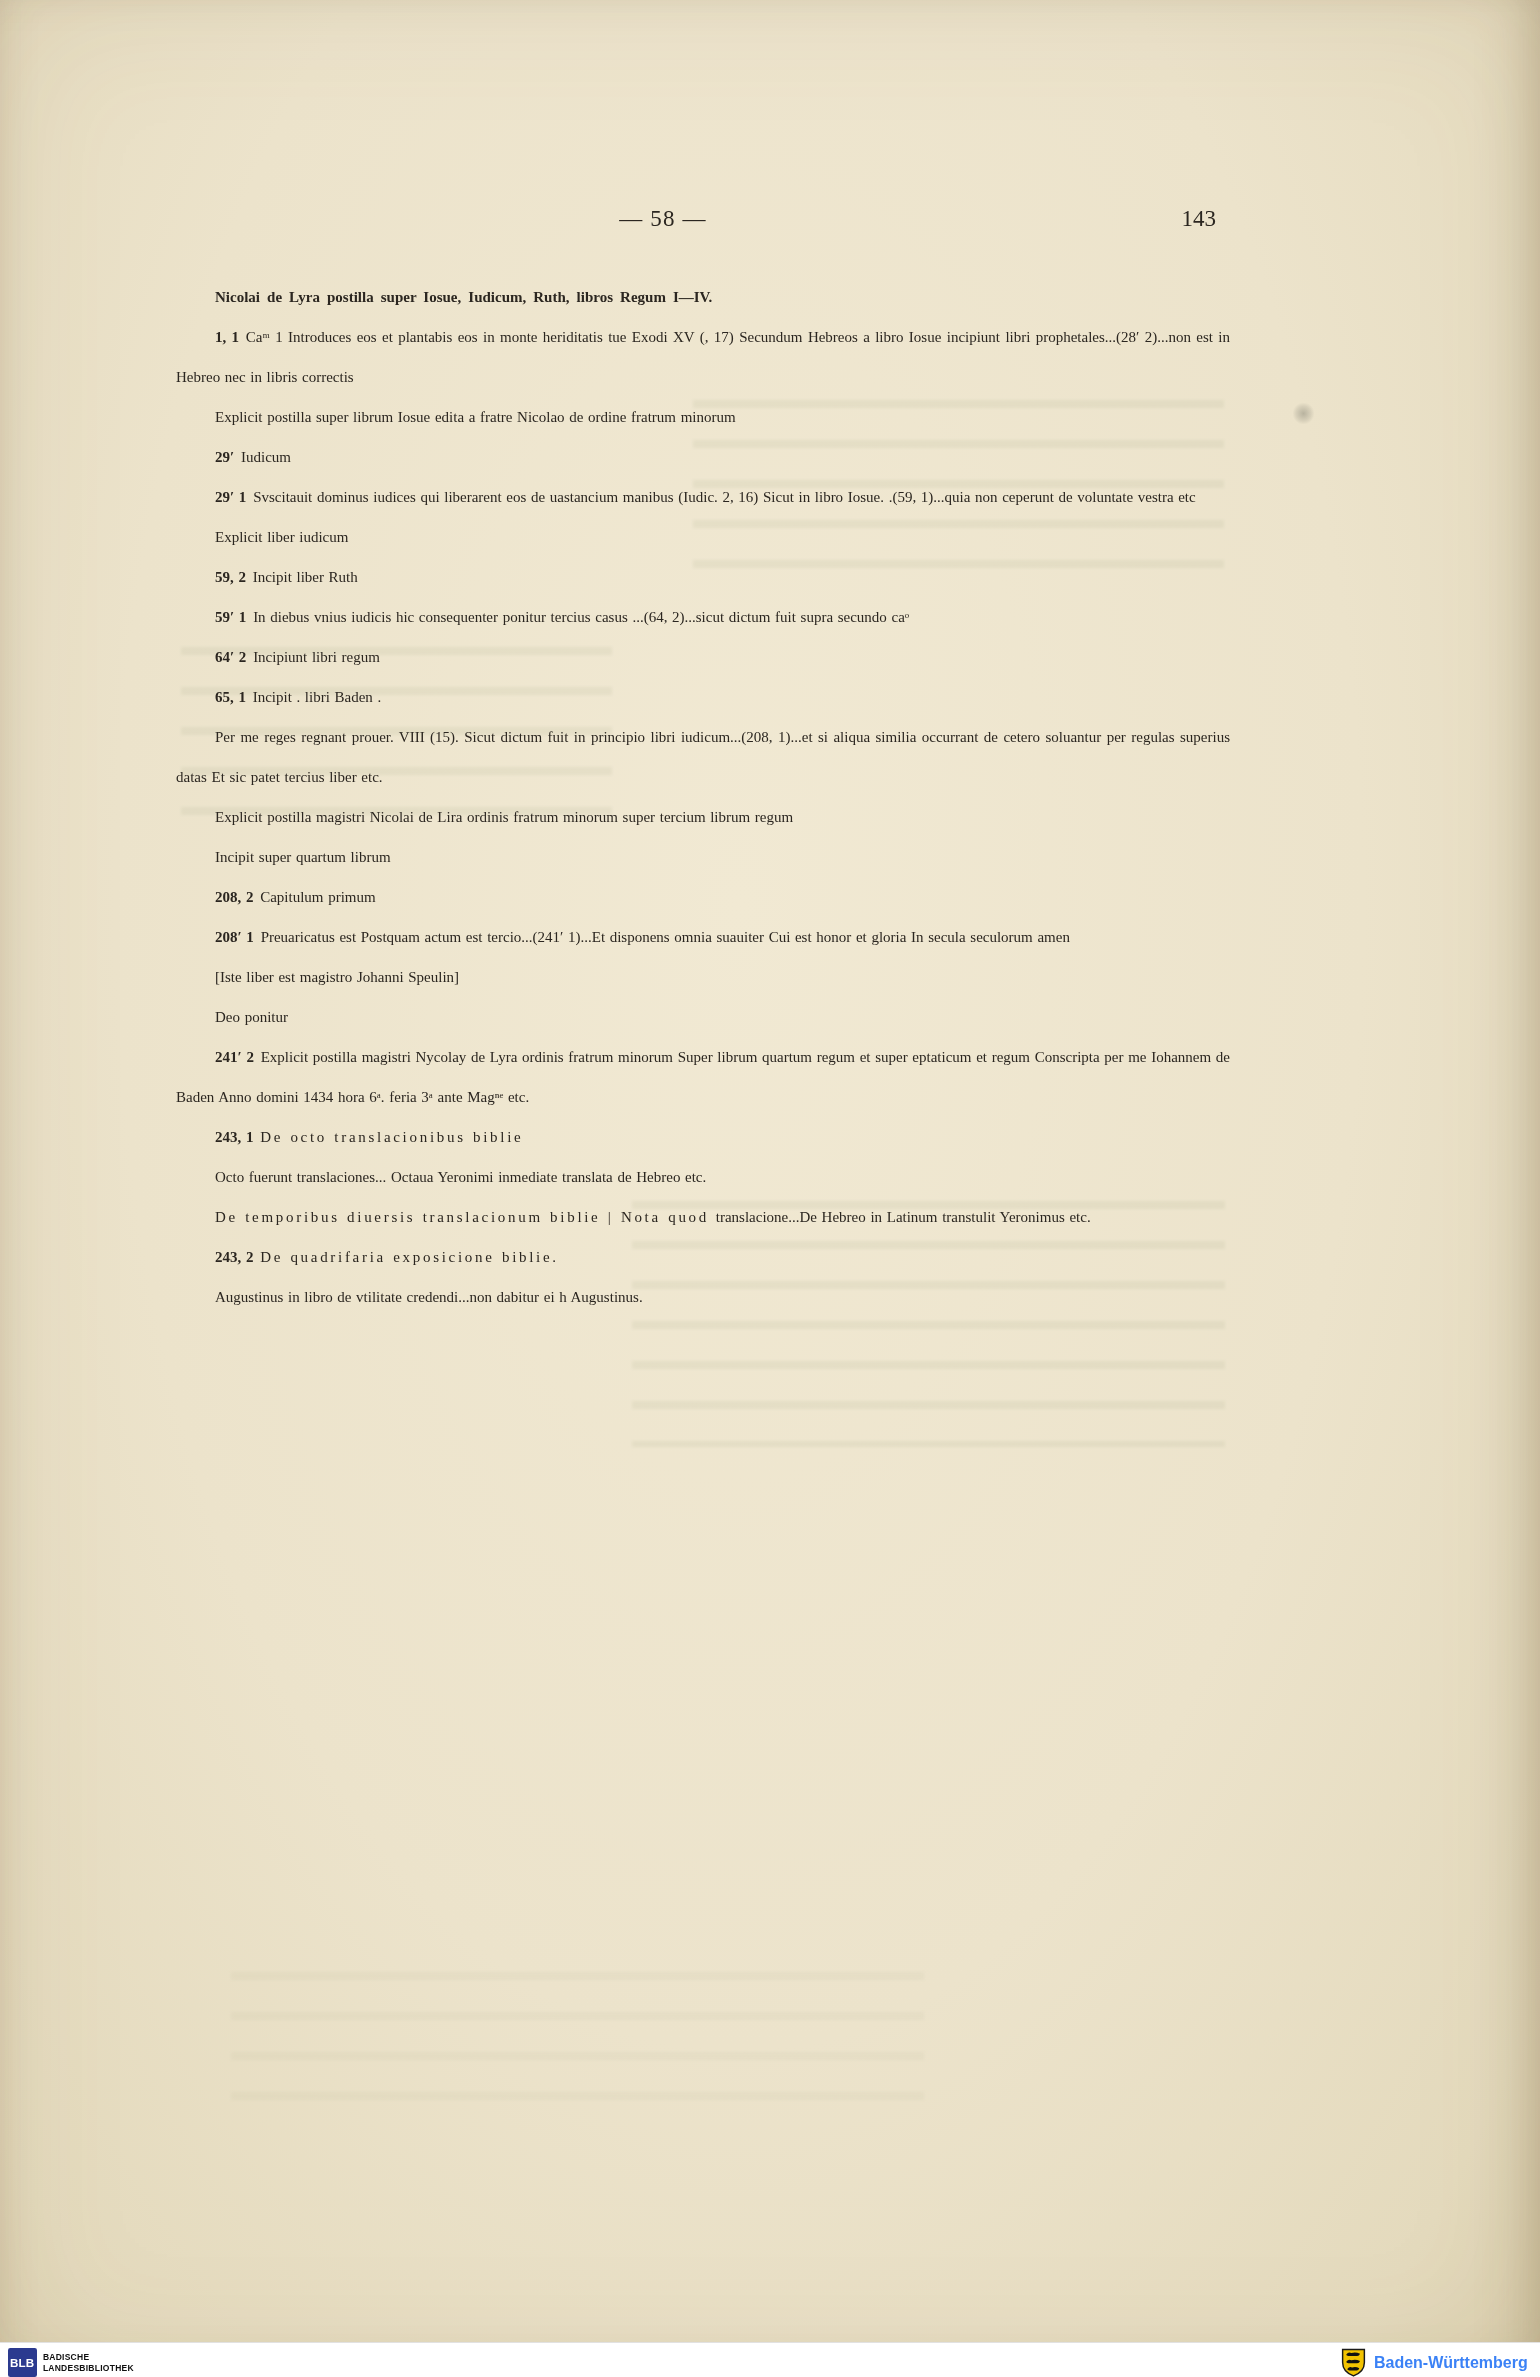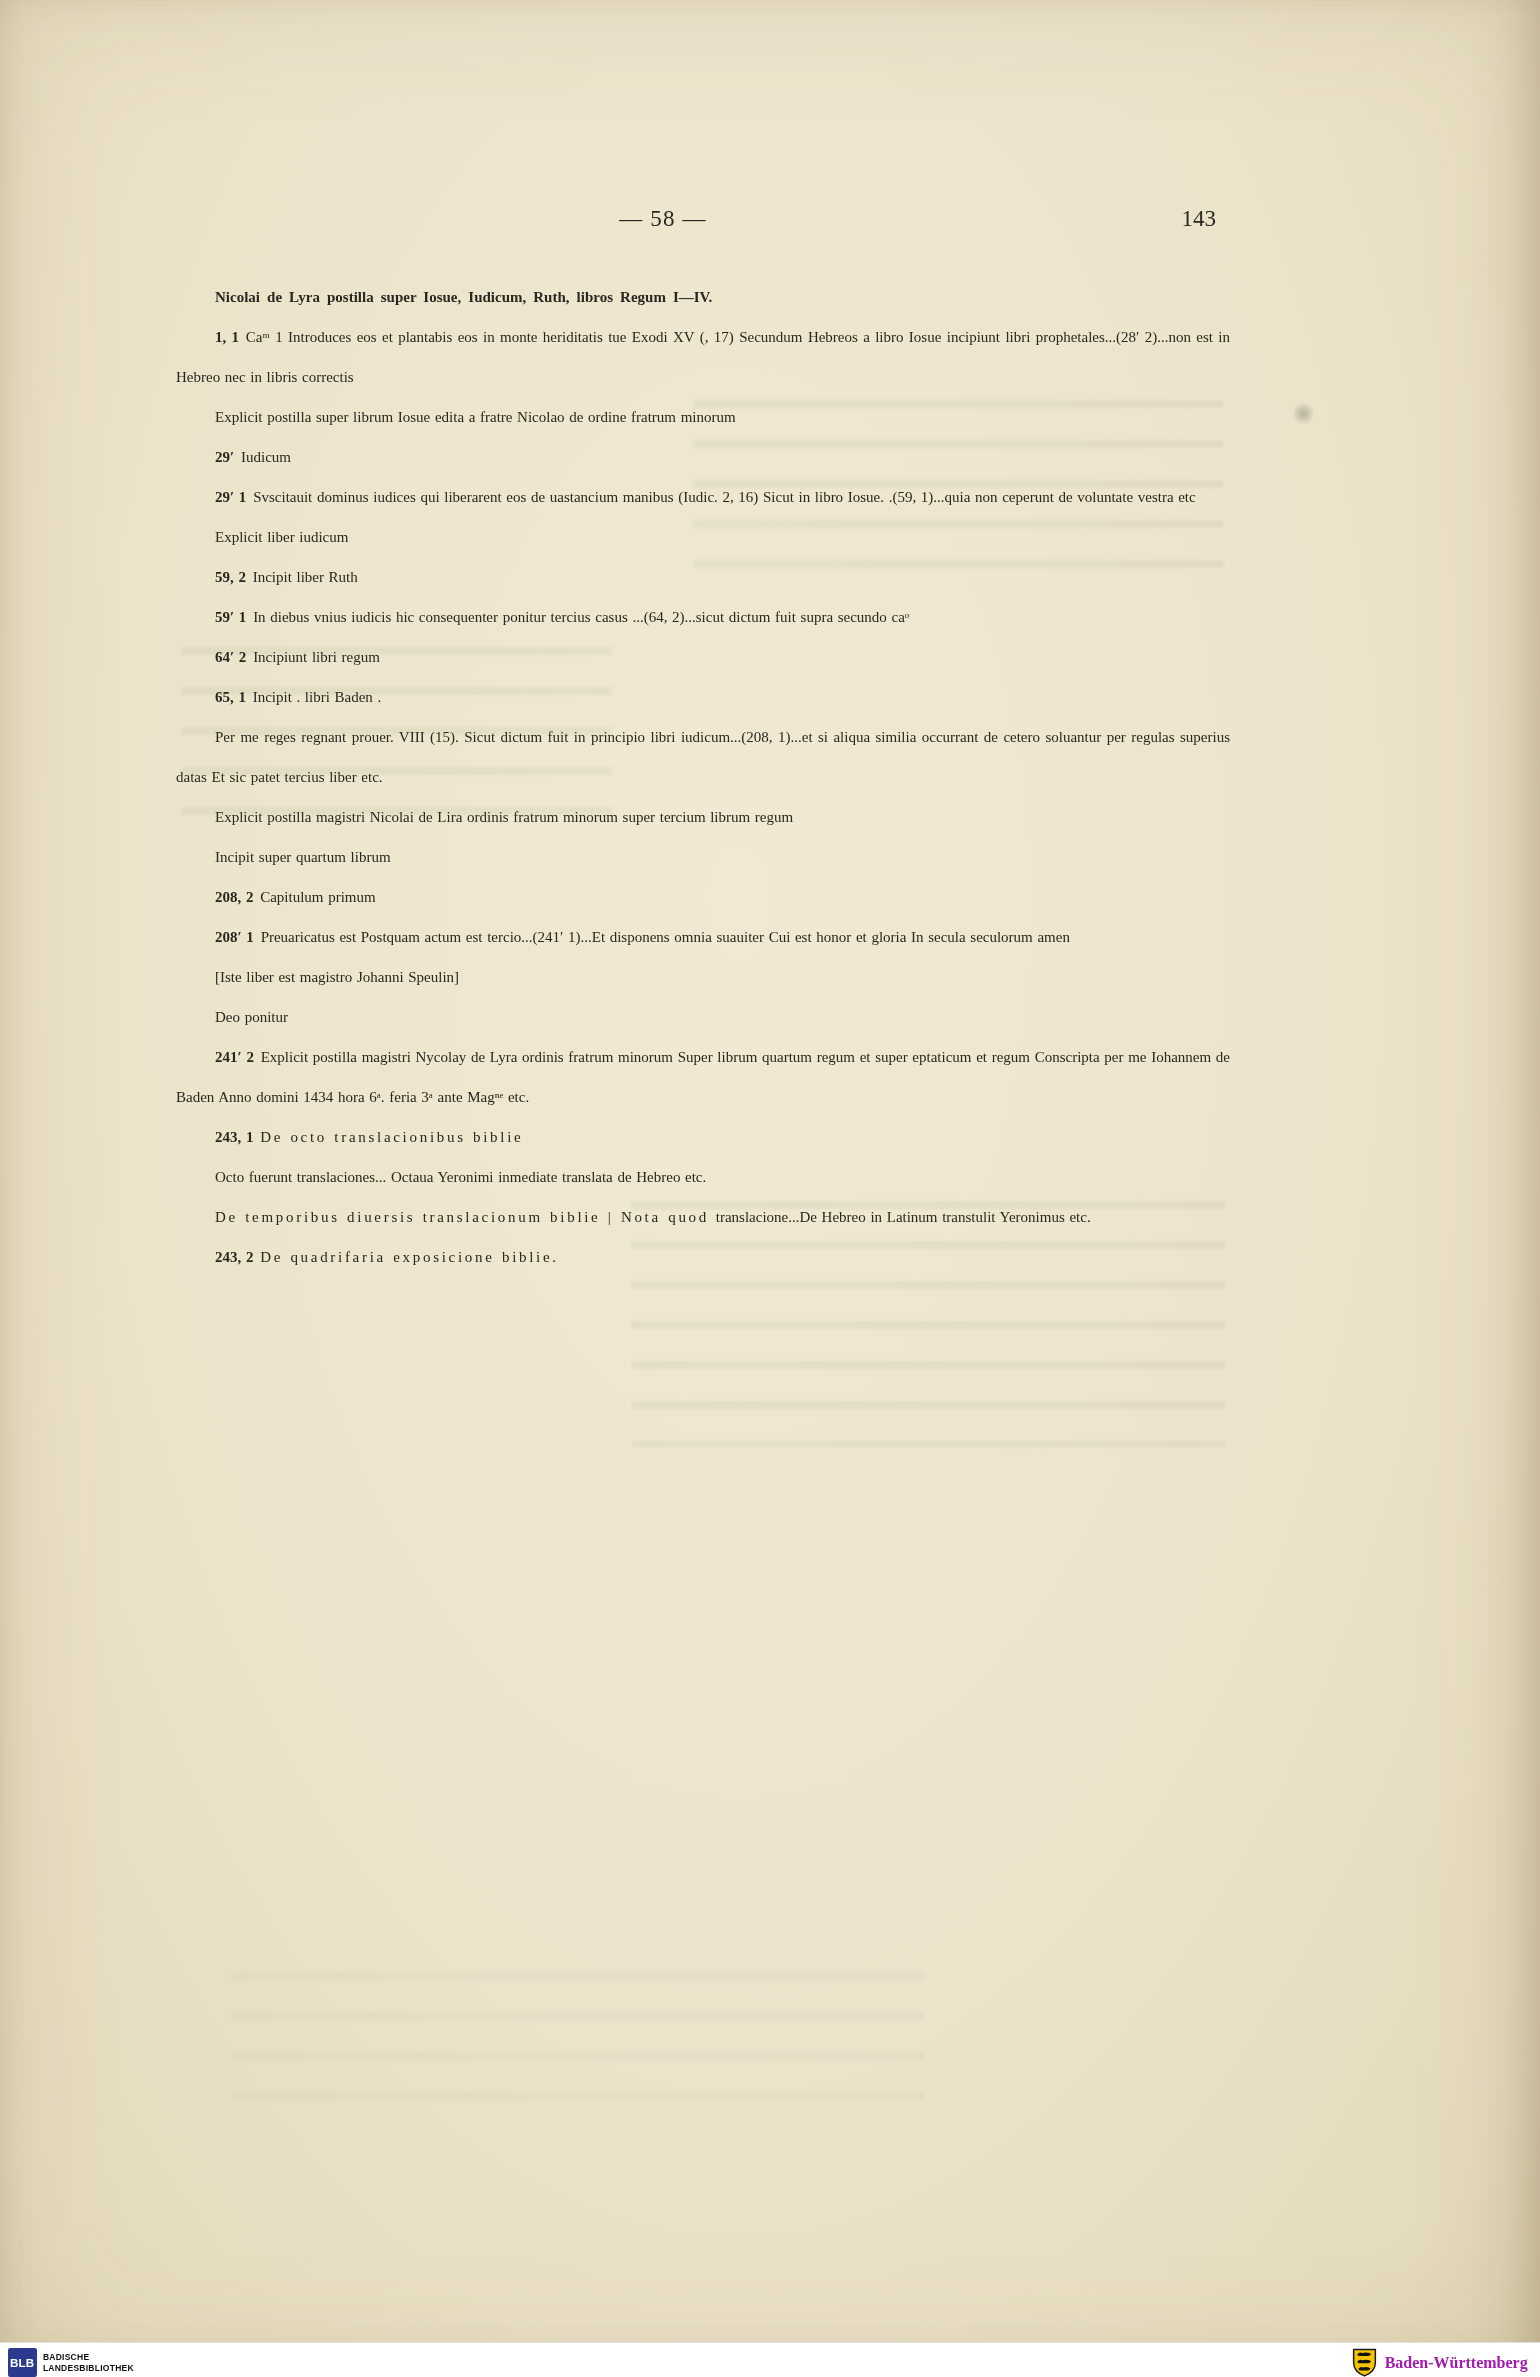--- a/index.html
+++ b/index.html
@@ -43,21 +43,21 @@
   .footer{position:absolute;left:0;bottom:0;width:100%;height:35px;background:#ffffff;
     border-top:0.8px solid #e2e2e2;display:flex;align-items:flex-end;justify-content:space-between;
     padding:0 7.7px;box-sizing:border-box;
     font-family:"Liberation Sans","DejaVu Sans",sans-serif;}
   .blb{display:flex;align-items:center;gap:6.2px;}
   .blb-logo{width:29px;height:29px;background:#2b3a8f;color:#fff;border-radius:2.3px;
     display:flex;align-items:center;justify-content:center;font-size:11.6px;font-weight:700;letter-spacing:.02em;}
   .blb-wordmark{display:flex;flex-direction:column;font-size:8.5px;font-weight:700;color:#101010;
     line-height:1.2;letter-spacing:.03em;}
   .bw{display:flex;align-items:center;gap:7.7px;margin-right:4.6px;}
-  .bw-label{font-size:16px;font-weight:600;color:#a21caf;font-family:Liberation Serif, serif;}
+  .bw-label{font-size:16px;font-weight:600;color:#3b82f6;}
 </style>
 </head>
 <body>
 
 <div class="screen">
   <div class="paper">
     <div class="bleed b1"></div>
     <div class="bleed b2"></div>
     <div class="bleed b3"></div>
     <div class="bleed b4"></div>
@@ -85,20 +85,21 @@
         <p class="para"><b class="lead"></b><span class="spaced"></span><span>Incipit super quartum librum</span></p>
         <p class="para"><b class="lead">208, 2</b><span class="spaced"></span><span>Capitulum primum</span></p>
         <p class="para"><b class="lead">208′ 1</b><span class="spaced"></span><span>Preuaricatus est Postquam actum est tercio...(241′ 1)...Et disponens omnia suauiter Cui est honor et gloria In secula seculorum amen</span></p>
         <p class="para"><b class="lead"></b><span class="spaced"></span><span>[Iste liber est magistro Johanni Speulin]</span></p>
         <p class="para"><b class="lead"></b><span class="spaced"></span><span>Deo ponitur</span></p>
         <p class="para"><b class="lead">241′ 2</b><span class="spaced"></span><span>Explicit postilla magistri Nycolay de Lyra ordinis fratrum minorum Super librum quartum regum et super eptaticum et regum Conscripta per me Iohannem de Baden Anno domini 1434 hora 6ᵃ. feria 3ᵃ ante Magⁿᵉ etc.</span></p>
         <p class="para"><b class="lead">243, 1</b><span class="spaced">De octo translacionibus biblie</span><span></span></p>
         <p class="para"><b class="lead"></b><span class="spaced"></span><span>Octo fuerunt translaciones... Octaua Yeronimi inmediate translata de Hebreo etc.</span></p>
         <p class="para"><b class="lead"></b><span class="spaced">De temporibus diuersis translacionum biblie | Nota quod</span><span>translacione...De Hebreo in Latinum transtulit Yeronimus etc.</span></p>
         <p class="para"><b class="lead">243, 2</b><span class="spaced">De quadrifaria exposicione biblie.</span><span></span></p>
+        <p class="para"><b class="lead"></b><span class="spaced"></span><span>Augustinus in libro de vtilitate credendi...non dabitur ei h Augustinus.</span></p>
       </div>
     </div>
   </div>
 
   <footer class="footer">
     <div class="blb">
       <div class="blb-logo">
           <span>BLB</span>
         </div>
       <div class="blb-wordmark">

